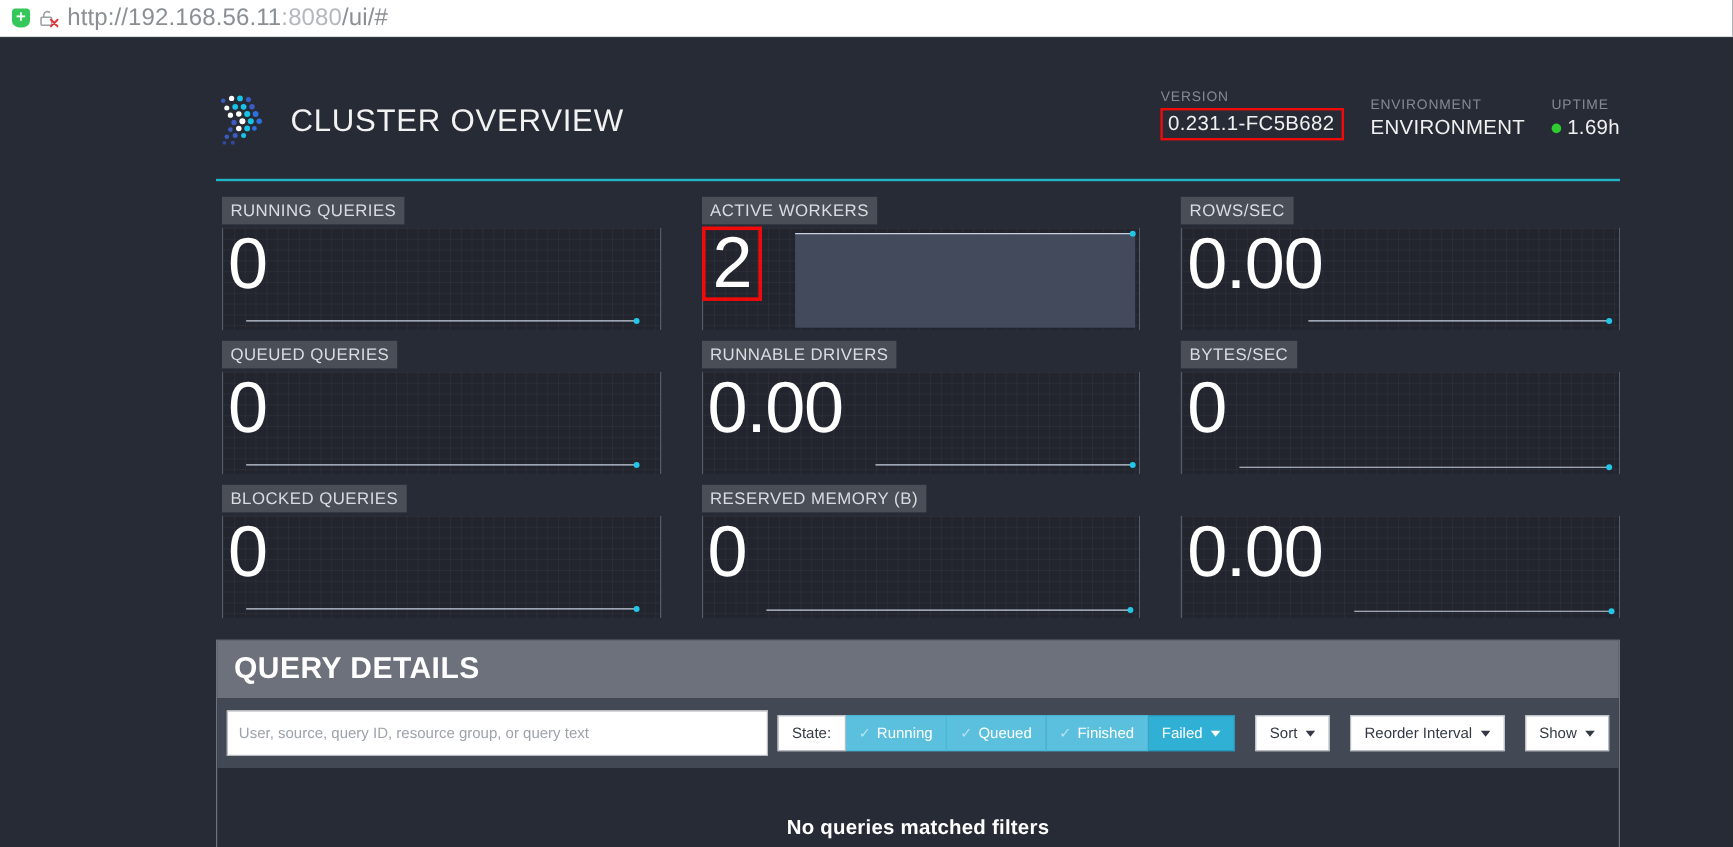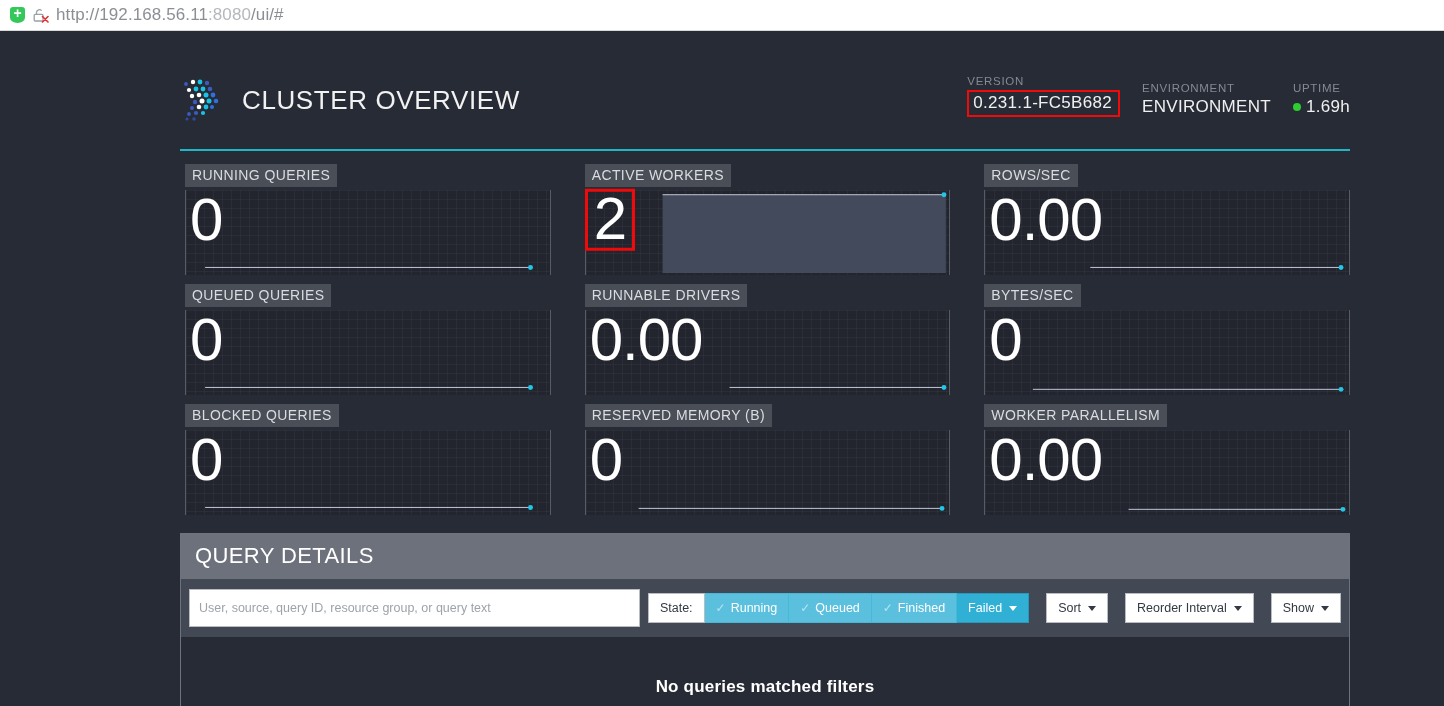--- a/index.html
+++ b/index.html
@@ -31,21 +31,21 @@
     position: absolute; left: 0; right: 0; top: -2px;
     text-align: center; color: #fff;
     font-size: 14px; font-weight: bold;
     line-height: 16px;
   }
   .lockbroken {
     position: relative; width: 17px; height: 17px; flex: none;
   }
   .lockbroken svg { display: block; }
   .urltext {
-    font-size: 17px; color: #8b8f94;
+    font-size: 20px; color: #8b8f94;
     letter-spacing: 0.1px;
     white-space: nowrap;
   }
   .urltext .port { color: #b4b8bd; }
 
   
   .page {
     position: relative;
     width: 1444px; height: 675px;
     background: #272b35;
@@ -140,22 +140,22 @@
   .panel {
     margin-top: 12px;
     border: 1px solid #6d727c;
     background: #272b35;
   }
   .panel-hdr {
     background: #6c717c;
     padding: 9px 14px 10px 14px;
   }
   .panel-hdr h2 {
-    font-size: 22px; color: #ffffff;
-    font-weight: normal; letter-spacing: 0.4px;
+    font-size: 25px; color: #ffffff;
+    font-weight: bold; letter-spacing: 0.4px;
   }
   .toolbar {
     background: #424854;
     padding: 10px 8px;
     display: flex; align-items: center; gap: 5px;
   }
   .search-input {
     flex: 1 1 auto;
     height: 38px;
     border: 1px solid #b9bcc2;
@@ -413,21 +413,20 @@
             </svg>
             <svg viewBox="0 0 380 90" preserveAspectRatio="none" style="overflow:visible">
               <circle cx="372" cy="83" r="2.6" fill="#22c7e8"></circle>
             </svg>
           </div>
         </div>
         <div class="card-value">0</div>
       </div>
 
       <div class="card">
-        <div class="card-label">WORKER PARALLELISM</div>
         <div class="card-body">
           <div class="spark">
             <svg viewBox="0 0 380 90" preserveAspectRatio="none">
               <polyline points="150,84 374,84" fill="none" stroke="#c8d0e0" stroke-width="1"></polyline>
             </svg>
             <svg viewBox="0 0 380 90" preserveAspectRatio="none" style="overflow:visible">
               <circle cx="374" cy="84" r="2.6" fill="#22c7e8"></circle>
             </svg>
           </div>
         </div>

